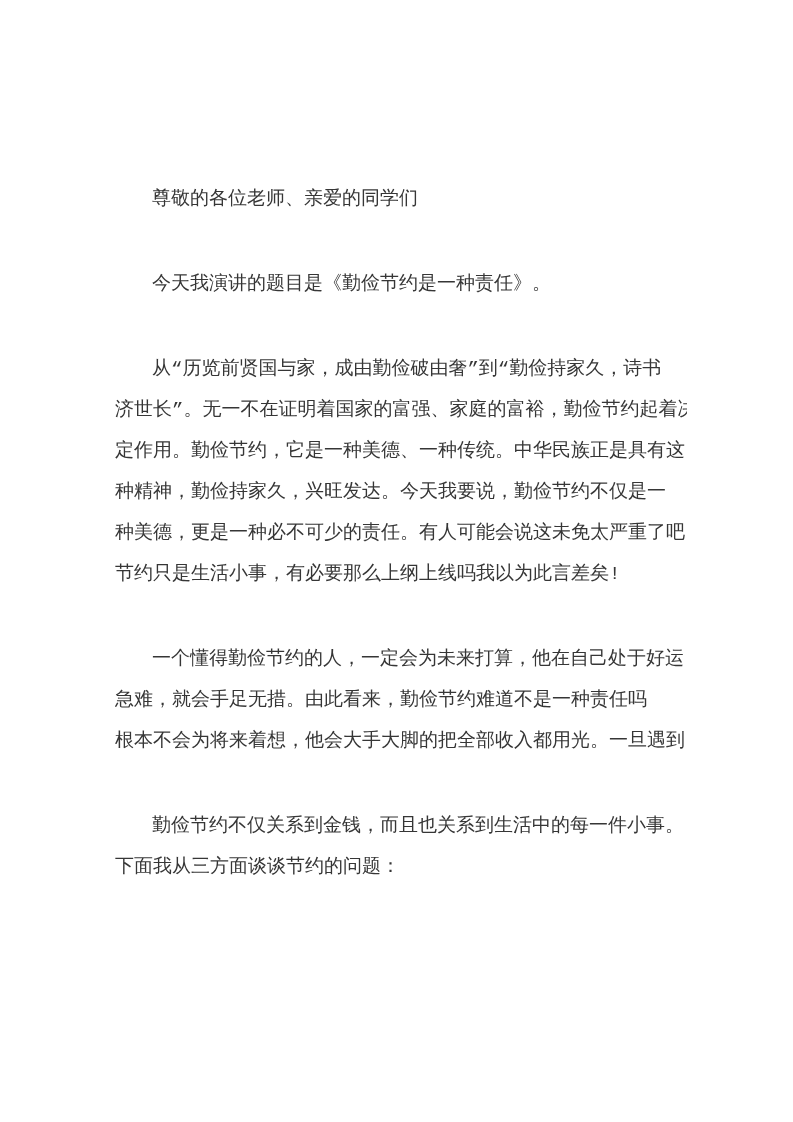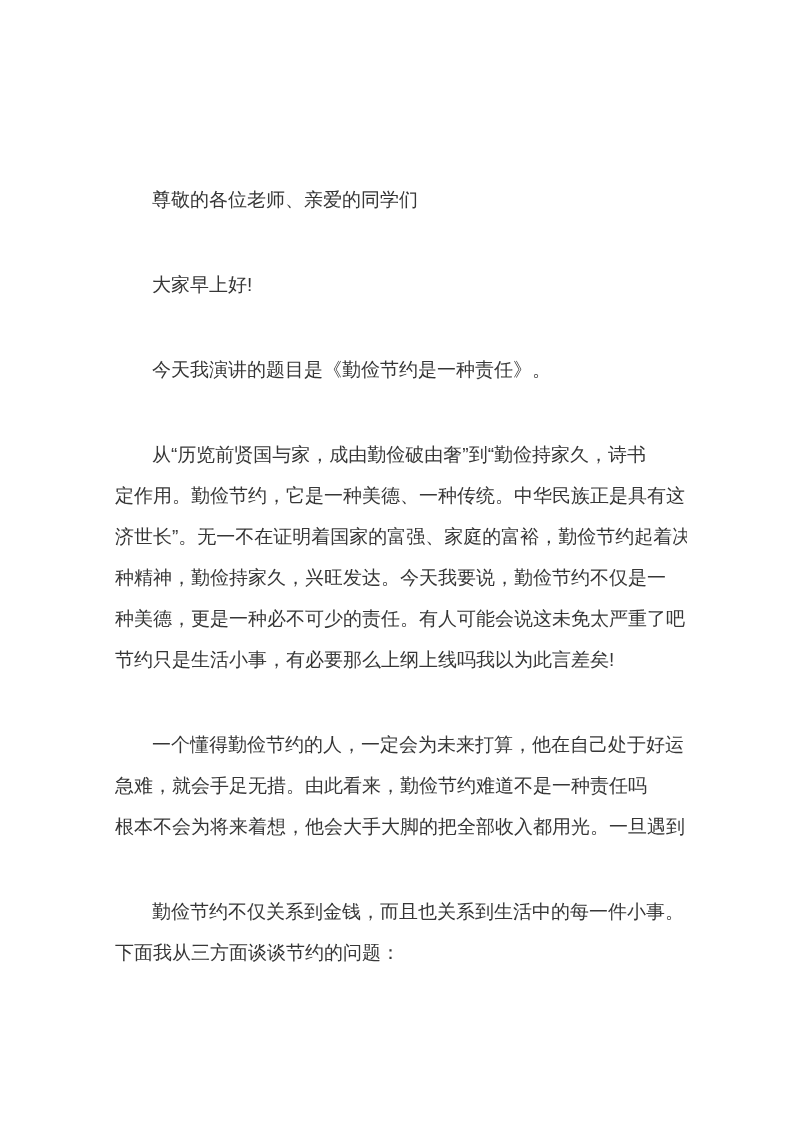--- a/index.html
+++ b/index.html
@@ -6,21 +6,21 @@
       margin: 0;
       padding: 0;
       background: #ffffff;
     }
     .page {
       position: relative;
       width: 793px;
       height: 1122px;
       background: #ffffff;
       overflow: hidden;
-      font-family: Liberation Sans, sans-serif;
+      font-family: Liberation Mono, monospace;
       color: #363636;
     }
     .content {
       position: absolute;
       left: 115px;
       top: 179px;
       width: 572px;
     }
     .para {
       margin: 0 0 44px 0;
@@ -42,32 +42,29 @@
 </head>
 <body>
 
 <div class="page">
   <div class="content">
 
     <div class="para">
       <div class="line indent">尊敬的各位老师、亲爱的同学们</div>
     </div>
 
-    <div class="para">
-      <div class="line indent">大家早上好!</div>
-    </div>
 
     <div class="para">
       <div class="line indent">今天我演讲的题目是《勤俭节约是一种责任》。</div>
     </div>
 
     <div class="para">
       <div class="line indent">从“历览前贤国与家，成由勤俭破由奢”到“勤俭持家久，诗书</div>
+      <div class="line">济世长”。无一不在证明着国家的富强、家庭的富裕，勤俭节约起着决</div>
       <div class="line">定作用。勤俭节约，它是一种美德、一种传统。中华民族正是具有这</div>
-      <div class="line">济世长”。无一不在证明着国家的富强、家庭的富裕，勤俭节约起着决</div>
       <div class="line">种精神，勤俭持家久，兴旺发达。今天我要说，勤俭节约不仅是一</div>
       <div class="line">种美德，更是一种必不可少的责任。有人可能会说这未免太严重了吧，</div>
       <div class="line">节约只是生活小事，有必要那么上纲上线吗我以为此言差矣!</div>
     </div>
 
     <div class="para">
       <div class="line indent">一个懂得勤俭节约的人，一定会为未来打算，他在自己处于好运</div>
       <div class="line">急难，就会手足无措。由此看来，勤俭节约难道不是一种责任吗</div>
       <div class="line">根本不会为将来着想，他会大手大脚的把全部收入都用光。一旦遇到</div>
     </div>

